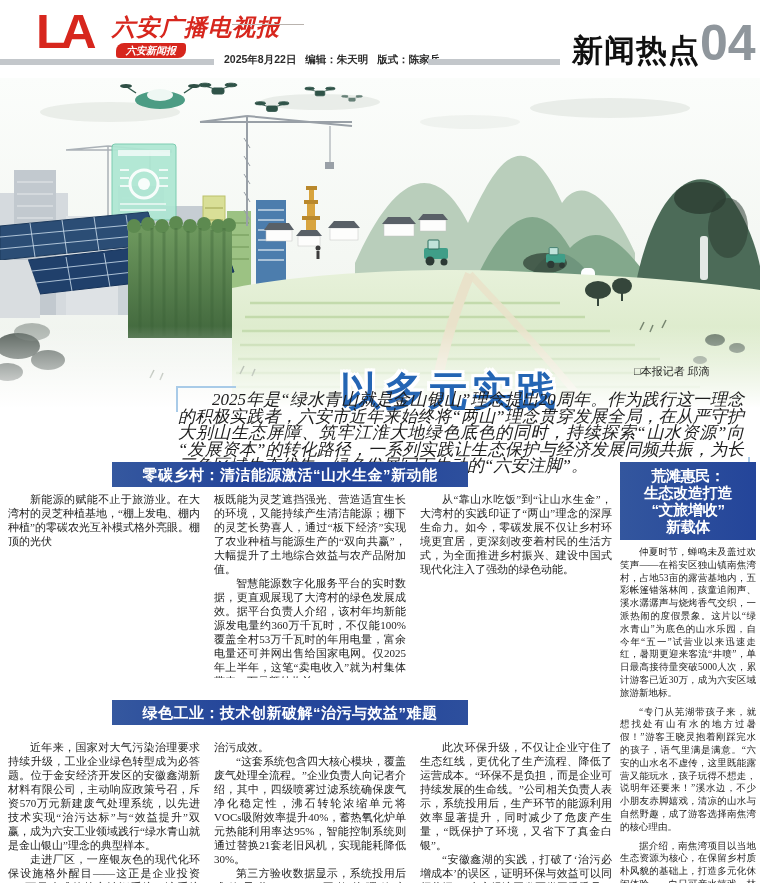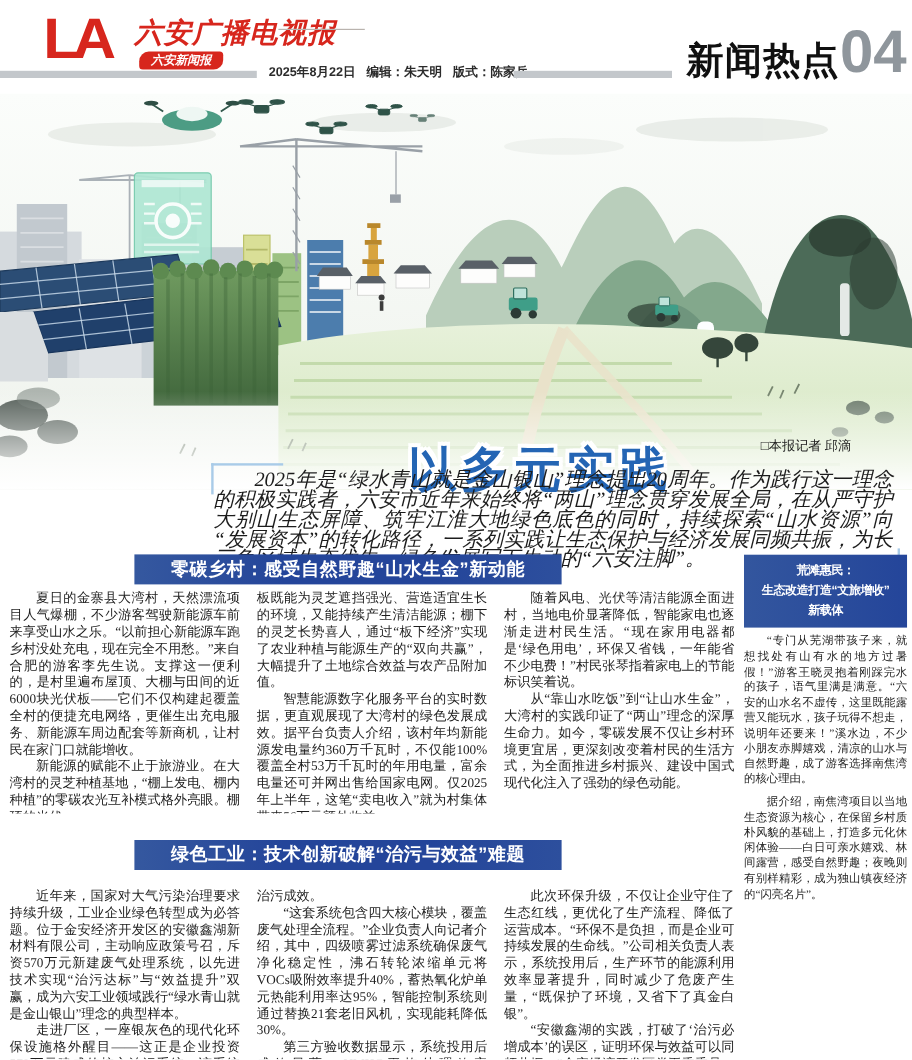--- a/index.html
+++ b/index.html
@@ -53,21 +53,21 @@
   
   .cols{position:absolute;left:8px;width:604px;display:flex;gap:14px;}
   .cols1{top:492px;height:186px;overflow:hidden;}
   .cols2{top:740px;height:143px;overflow:hidden;}
   .col{width:192px;flex:0 0 192px;}
   .col p{margin:0;font-size:11px;line-height:14px;text-indent:2em;text-align:justify;color:#1d1d1d;}
   .col p.cont{text-indent:0;}
   
   .side{position:absolute;left:620px;top:462px;width:136px;height:421px;overflow:hidden;}
   .side-box{background:linear-gradient(90deg,#33569e,#24459a);color:#fff;text-align:center;
-            font-family:"Liberation Sans",sans-serif;font-weight:bold;font-size:10px;line-height:17px;
+            font-family:"Liberation Sans",sans-serif;font-weight:bold;font-size:15px;line-height:17px;
             padding:5px 14px;letter-spacing:-.3px;}
   .side p{margin:6px 0 0 0;font-size:9.5px;line-height:12.8px;text-indent:2em;text-align:justify;color:#1d1d1d;}
 </style>
 </head>
 <body>
 
 <div class="page">
 
   <header>
     <div class="logo-mark">LA</div>
@@ -285,32 +285,30 @@
     <div class="hl l1">以多元实践</div>
   </div>
   <div class="byline">□本报记者 邱滴</div>
 
   <div class="intro-wrap">
     <div class="corner tl"></div>
     <div class="corner br"></div>
     <p class="intro">2025年是“绿水青山就是金山银山”理念提出20周年。作为践行这一理念的积极实践者，六安市近年来始终将“两山”理念贯穿发展全局，在从严守护大别山生态屏障、筑牢江淮大地绿色底色的同时，持续探索“山水资源”向“发展资本”的转化路径，一系列实践让生态保护与经济发展同频共振，为长三角区域生态优先、绿色发展写下生动的“六安注脚”。</p>
   </div>
 
-  <div class="sec-bar bar1">零碳乡村：感受自然野趣“山水生金”新动能</div>
+  <div class="sec-bar bar1">零碳乡村：清洁能源激活“山水生金”新动能</div>
   <div class="cols cols1">
     <div class="col">
-      <p>夏日的金寨县大湾村，天然漂流项目人气爆棚，不少游客驾驶新能源车前来享受山水之乐。“以前担心新能源车跑乡村没处充电，现在完全不用愁。”来自合肥的游客李先生说。支撑这一便利的，是村里遍布屋顶、大棚与田间的近6000块光伏板——它们不仅构建起覆盖全村的便捷充电网络，更催生出充电服务、新能源车周边配套等新商机，让村民在家门口就能增收。</p>
       <p>新能源的赋能不止于旅游业。在大湾村的灵芝种植基地，“棚上发电、棚内种植”的零碳农光互补模式格外亮眼。棚顶的光伏</p>
     </div>
     <div class="col">
       <p class="cont">板既能为灵芝遮挡强光、营造适宜生长的环境，又能持续产生清洁能源；棚下的灵芝长势喜人，通过“板下经济”实现了农业种植与能源生产的“双向共赢”，大幅提升了土地综合效益与农产品附加值。</p>
       <p>智慧能源数字化服务平台的实时数据，更直观展现了大湾村的绿色发展成效。据平台负责人介绍，该村年均新能源发电量约360万千瓦时，不仅能100%覆盖全村53万千瓦时的年用电量，富余电量还可并网出售给国家电网。仅2025年上半年，这笔“卖电收入”就为村集体带来56万元额外收益。</p>
     </div>
     <div class="col">
-      <p>随着风电、光伏等清洁能源全面进村，当地电价显著降低，智能家电也逐渐走进村民生活。“现在家用电器都是‘绿色用电’，环保又省钱，一年能省不少电费！”村民张琴指着家电上的节能标识笑着说。</p>
       <p>从“靠山水吃饭”到“让山水生金”，大湾村的实践印证了“两山”理念的深厚生命力。如今，零碳发展不仅让乡村环境更宜居，更深刻改变着村民的生活方式，为全面推进乡村振兴、建设中国式现代化注入了强劲的绿色动能。</p>
     </div>
   </div>
 
   <div class="sec-bar bar2">绿色工业：技术创新破解“治污与效益”难题</div>
   <div class="cols cols2">
     <div class="col">
       <p>近年来，国家对大气污染治理要求持续升级，工业企业绿色转型成为必答题。位于金安经济开发区的安徽鑫湖新材料有限公司，主动响应政策号召，斥资570万元新建废气处理系统，以先进技术实现“治污达标”与“效益提升”双赢，成为六安工业领域践行“绿水青山就是金山银山”理念的典型样本。</p>
       <p>走进厂区，一座银灰色的现代化环保设施格外醒目——这正是企业投资570万元建成的核心治污系统。该系统采用国际先进的“沸石转轮吸附浓缩+RTO蓄热氧化”技术，且此项技术已被生态环境部列入《国家先进污染防治技术目录》，从技术源头保障</p>
     </div>
@@ -324,18 +322,19 @@
       <p>“安徽鑫湖的实践，打破了‘治污必增成本’的误区，证明环保与效益可以同频共振。”金安经济开发区党工委委员、管委会副主任关世凡评价道，该项目的成功实施，为同行业提供了可复制、可推广的环保升级方案。</p>
     </div>
   </div>
 
   <aside class="side">
     <div class="side-box">
       <div>荒滩惠民：</div>
       <div>生态改造打造“文旅增收”</div>
       <div>新载体</div>
     </div>
+    <p>仲夏时节，蝉鸣未及盖过欢笑声——在裕安区独山镇南焦湾村，占地53亩的露营基地内，五彩帐篷错落林间，孩童追闹声、溪水潺潺声与烧烤香气交织，一派热闹的度假景象。这片以“绿水青山”为底色的山水乐园，自今年“五一”试营业以来迅速走红，暑期更迎来客流“井喷”，单日最高接待量突破5000人次，累计游客已近30万，成为六安区域旅游新地标。</p>
     <p>“专门从芜湖带孩子来，就想找处有山有水的地方过暑假！”游客王晓灵抱着刚踩完水的孩子，语气里满是满意。“六安的山水名不虚传，这里既能露营又能玩水，孩子玩得不想走，说明年还要来！”溪水边，不少小朋友赤脚嬉戏，清凉的山水与自然野趣，成了游客选择南焦湾的核心理由。</p>
     <p>据介绍，南焦湾项目以当地生态资源为核心，在保留乡村质朴风貌的基础上，打造多元化休闲体验——白日可亲水嬉戏、林间露营，感受自然野趣；夜晚则有别样精彩，成为独山镇夜经济的“闪亮名片”。</p>
 
   </aside>
 
 </div>
 
 </body></html>

